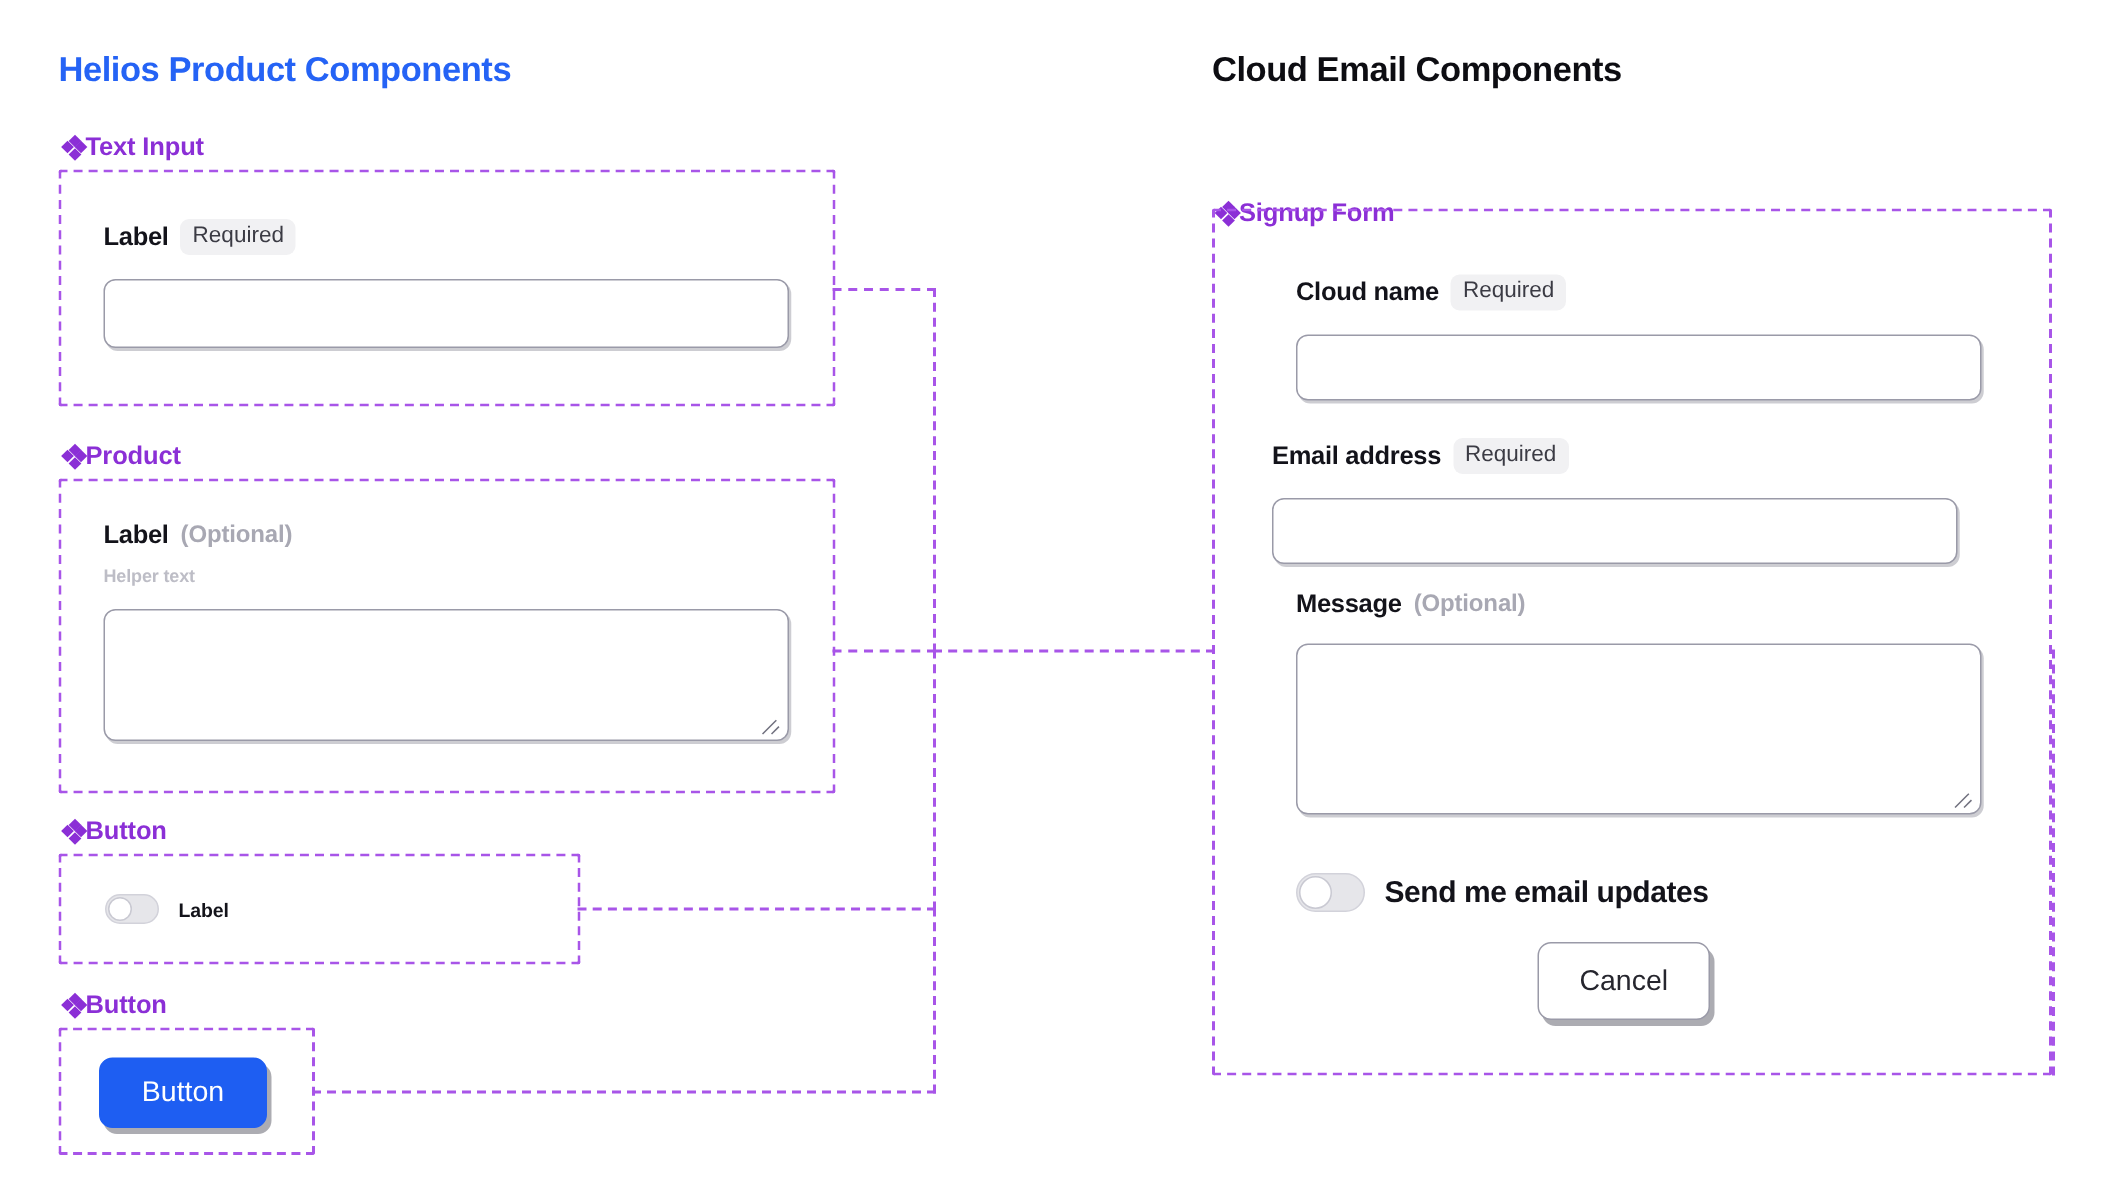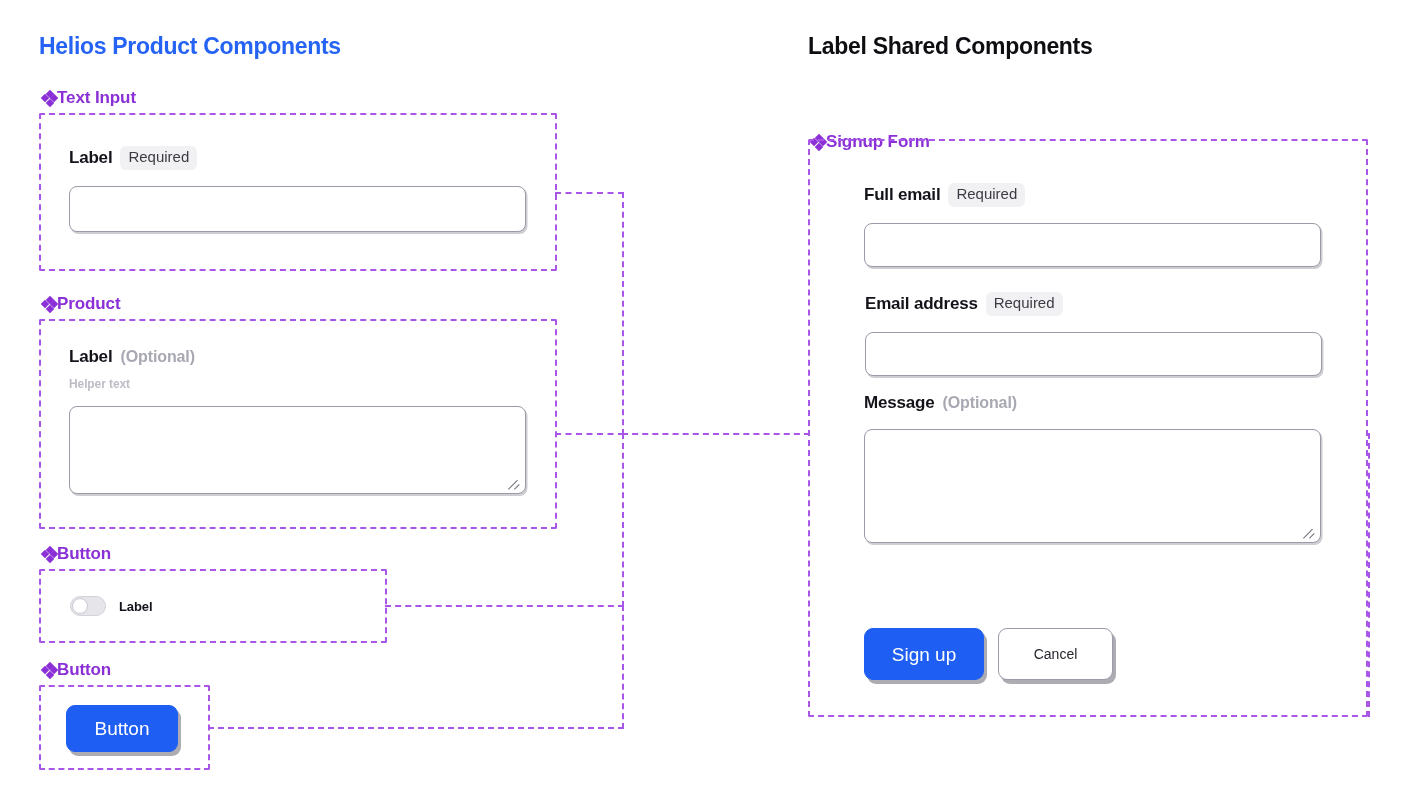--- a/index.html
+++ b/index.html
@@ -220,21 +220,21 @@
     width: 0;
   }
 </style>
 </head>
 <body>
 
 <div id="canvas">
 
   <div id="title-left" class="col-title">Helios Product Components</div>
 
-  <div id="title-right" class="col-title">Label Shared Components</div>
+  <div id="title-right" class="col-title">Cloud Email Components</div>
 
   <div class="section-head" style="left:42px; top:88px;">
     <span class="cluster-icon">
       <i></i>
         <i></i>
         <i></i>
         <i></i>
     </span>
     <span class="sh-label">Text Input</span>
   </div>
@@ -315,53 +315,58 @@
         <i></i>
         <i></i>
     </span>
     <span class="sh-label">Signup Form</span>
   </div>
 
   <div class="frame" style="left:808px; top:139px; width:560px; height:578px;">
 
     <div style="position:absolute; left:54px; top:42px; width:457px;">
       <div class="field-label-row">
-        <span class="field-label">Full email</span>
+        <span class="field-label">Cloud name</span>
         <span class="badge">Required</span>
       </div>
       <div style="margin-top:16px;">
         <input class="text-input" type="text" style="height: 44px;" placeholder="">
       </div>
     </div>
 
-    <div style="position:absolute; left:55px; top:151px; width:457px;">
+    <div style="position:absolute; left:38px; top:151px; width:457px;">
       <div class="field-label-row">
         <span class="field-label">Email address</span>
         <span class="badge">Required</span>
       </div>
       <div style="margin-top:16px;">
         <input class="text-input" type="text" style="height: 44px;" placeholder="">
       </div>
     </div>
 
     <div style="position:absolute; left:54px; top:252px; width:457px;">
       <div class="field-label-row">
         <span class="field-label">Message</span>
         <span class="optional-tag">(Optional)</span>
       </div>
       <div class="ta-wrap" style="margin-top:16px;">
         <textarea class="text-area" style="height: 114px;" placeholder=""></textarea>
         <span class="ta-grip"></span>
       </div>
     </div>
 
-
-    <button class="btn btn-primary" style="position:absolute; left:54px; top:487px; width:120px; height:52px; font-size:19px;">Sign up</button>
-
-    <button class="btn btn-secondary" style="position:absolute; left:188px; top:487px; width:115px; height:52px; font-size:14px;">Cancel</button>
+    <div class="toggle-row" style="position:absolute; left:54px; top:441px;">
+      <span class="switch big">
+        <span class="knob"></span>
+      </span>
+      <span class="toggle-label lg">Send me email updates</span>
+    </div>
+
+
+    <button class="btn btn-secondary" style="position:absolute; left:215px; top:487px; width:115px; height:52px; font-size:19px;">Cancel</button>
   </div>
 
   <div class="conn conn-h" style="left:555px; top:192px; width:69px;"></div>
   <div class="conn conn-v" style="left:622px; top:192px; height:243px;"></div>
 
   <div class="conn conn-h" style="left:555px; top:433px; width:69px;"></div>
 
   <div class="conn conn-h" style="left:622px; top:433px; width:188px;"></div>
 
   <div class="conn conn-h" style="left:385px; top:605px; width:239px;"></div>

